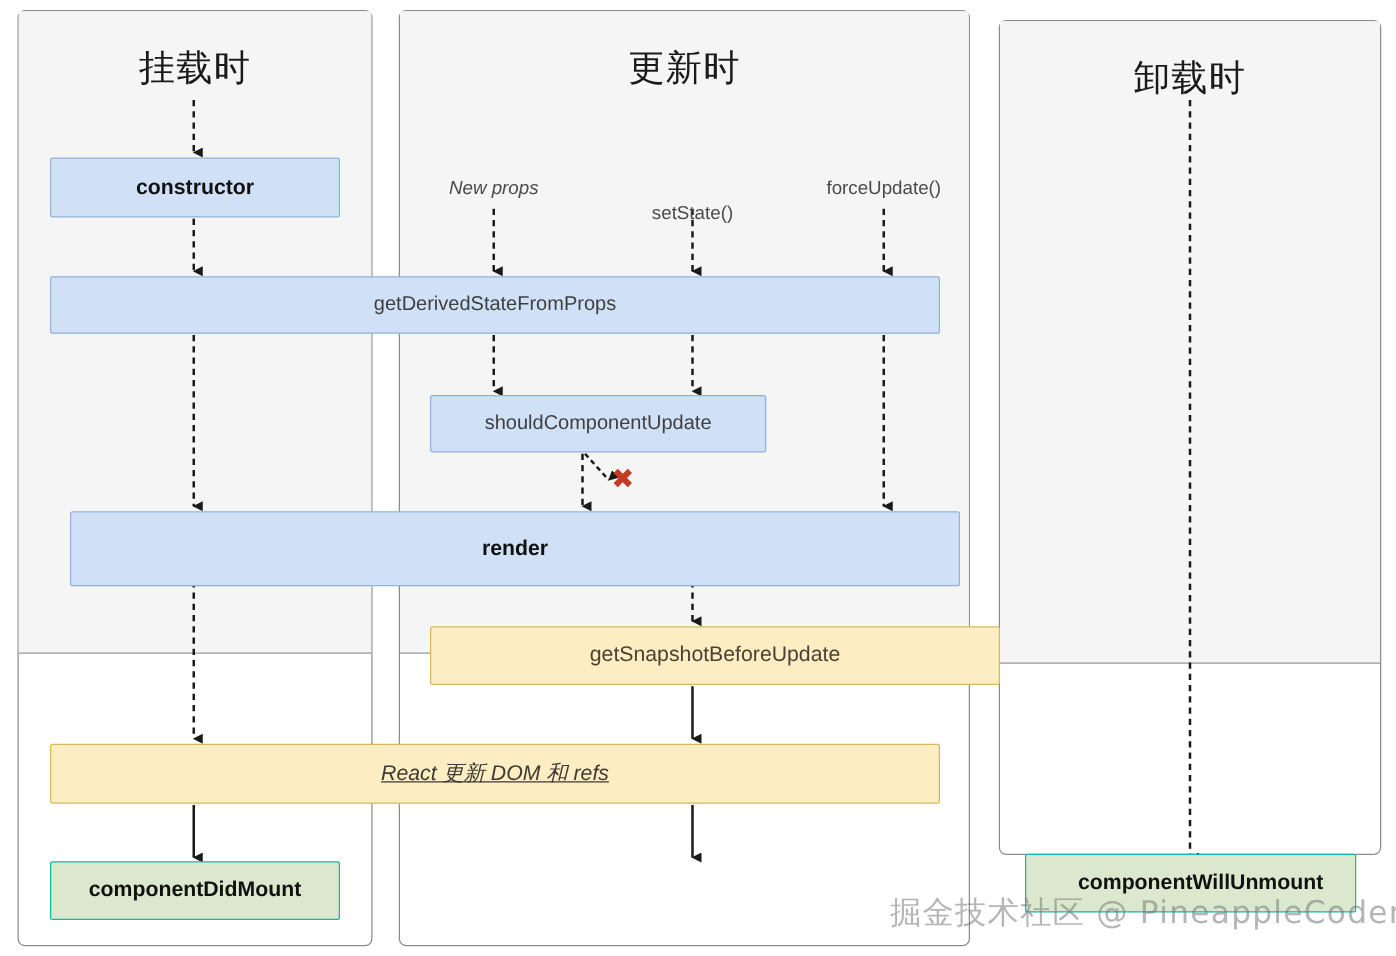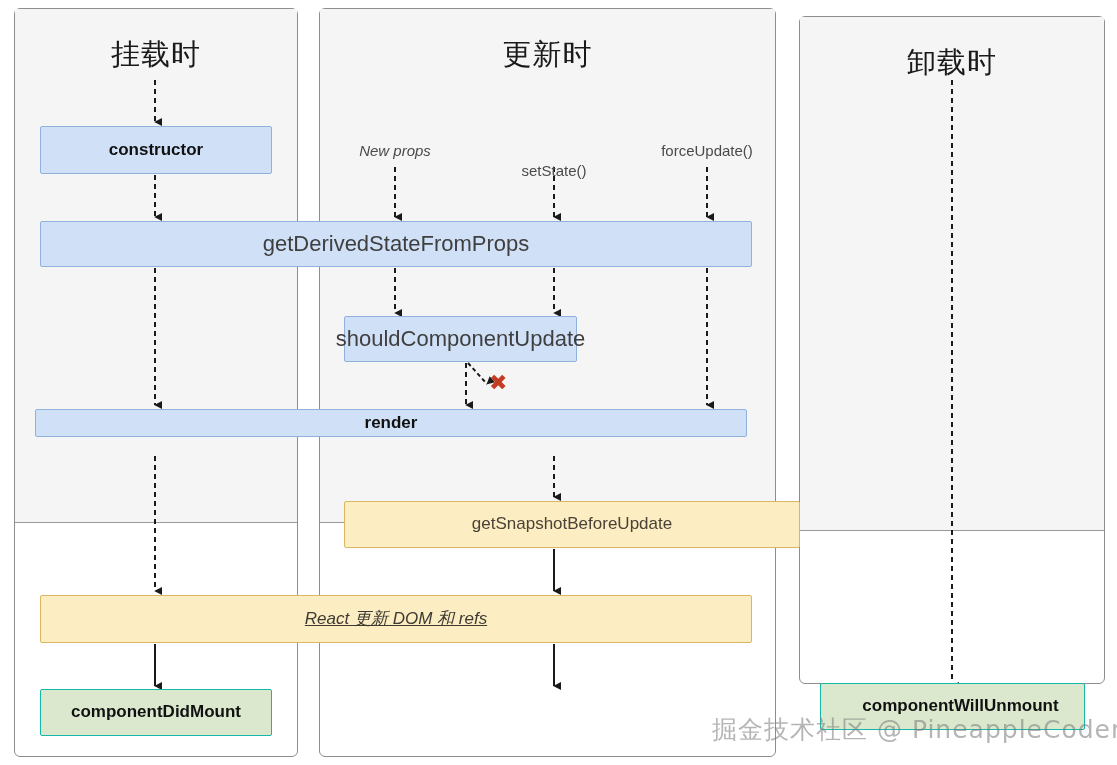--- a/index.html
+++ b/index.html
@@ -44,21 +44,21 @@
     display:flex;
     align-items:center;
     justify-content:center;
     text-align:center;
     line-height:1.1;
   }
   .node.blue{
     background:#cfe0f7;
     border:1px solid #8fb2dc;
     color:#3f3f3f;
-    font-size:22px;
+    font-size:16px;
   }
   .node.blue.bold{ color:#111; font-weight:bold; font-size:17px;}
   .node.yellow{
     background:#fcedc2;
     border:1px solid #d9b860;
     color:#4a4236;
     font-size:17px;
   }
   .node.yellow.ital{ font-style:italic; color:#3d3a33;}
   .node.green{
@@ -149,23 +149,23 @@
   </svg>
 
   <div class="trigger ital" style="left:330px;top:142px;width:130px;">New props</div>
   <div class="trigger" style="left:489px;top:142px;width:130px;margin-top:20px;">setState()</div>
   <div class="trigger" style="left:637px;top:142px;width:140px;">forceUpdate()</div>
 
   <div class="node blue bold" style="left:40px;top:126px;width:232px;height:48px;">constructor</div>
 
   <div class="node blue" style="left:40px;top:221px;width:712px;height:46px;">getDerivedStateFromProps</div>
 
-  <div class="node blue" style="left:344px;top:316px;width:233px;height:46px;">shouldComponentUpdate</div>
+  <div class="node blue" style="left:344px;top:316px;width:269px;height:46px;">shouldComponentUpdate</div>
 
-  <div class="node blue bold" style="left:35px;top:409px;width:712px;height:28px;">render</div>
+  <div class="node blue bold" style="left:56px;top:409px;width:712px;height:60px;">render</div>
 
   <div class="node yellow" style="left:344px;top:501px;width:456px;height:47px;">getSnapshotBeforeUpdate</div>
 
   <div class="node yellow ital" style="left:40px;top:595px;width:712px;height:48px;text-decoration:underline;">React 更新 DOM 和 refs</div>
 
   <div class="node green" style="left:40px;top:689px;width:232px;height:47px;">componentDidMount</div>
 
 
   <div class="node green" style="left:820px;top:683px;width:265px;height:47px;padding-left:16px;">componentWillUnmount</div>
 

